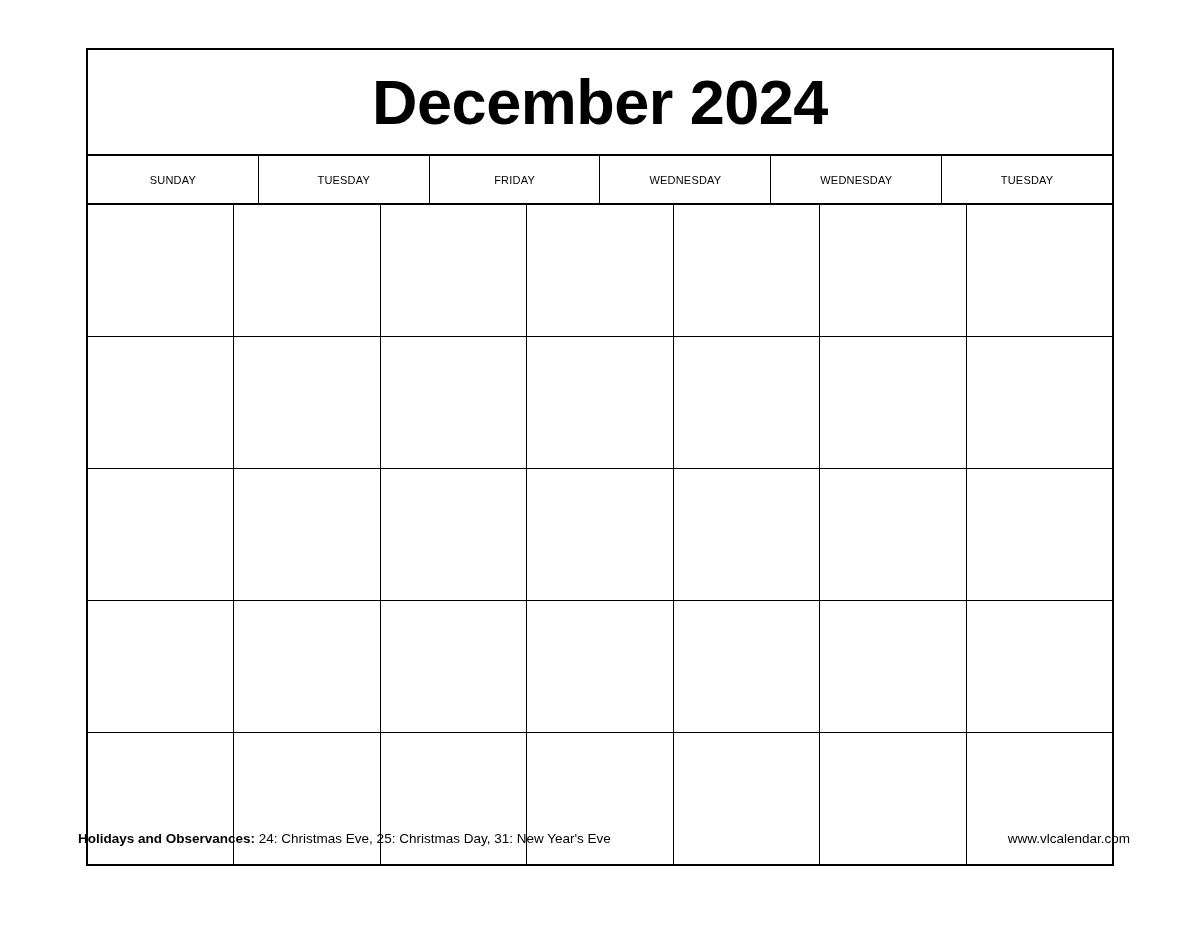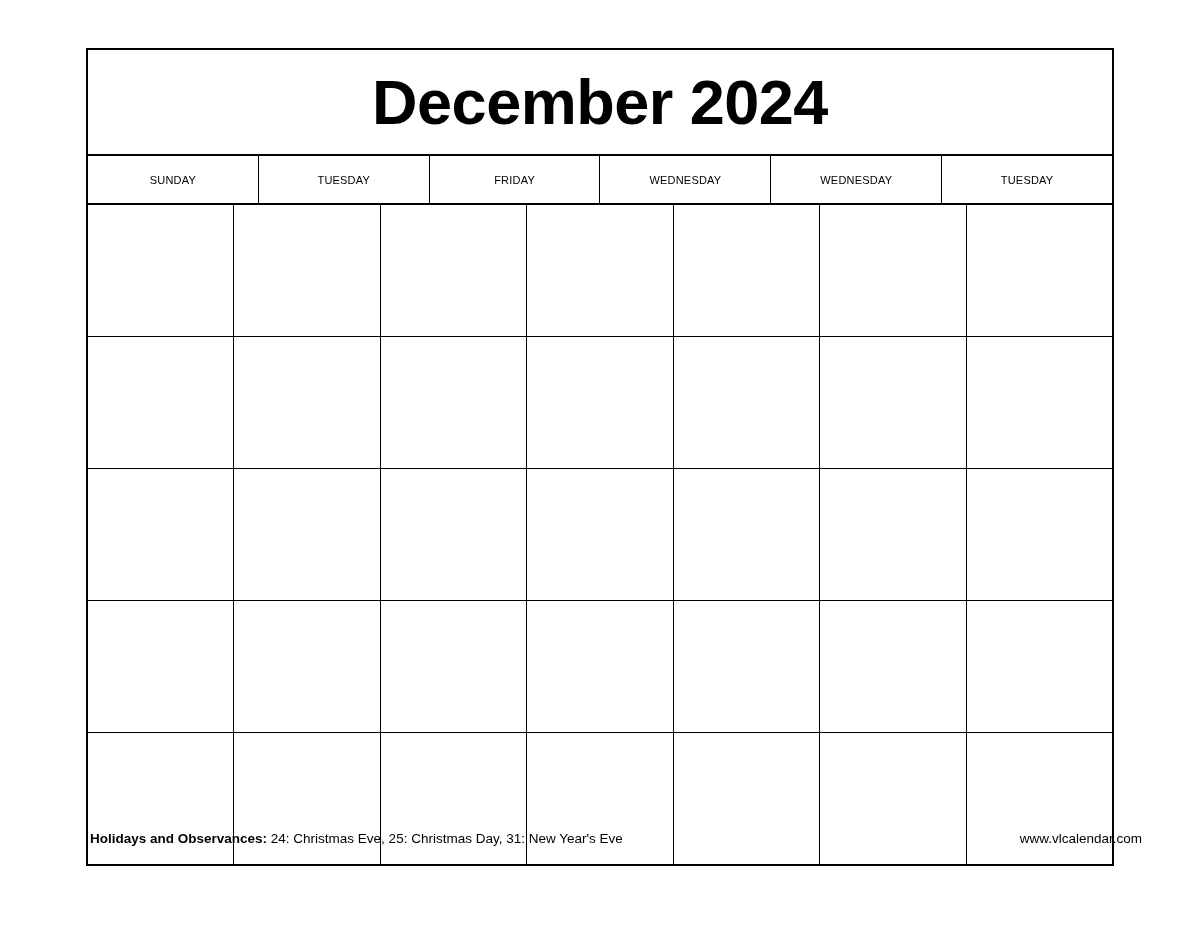--- a/index.html
+++ b/index.html
@@ -91,21 +91,21 @@
     position: absolute;
     top: 4px;
     left: 7px;
     font-size: 16px;
     font-weight: normal;
   }
 
   
   .footer {
     position: absolute;
-    left: 90px;
+    left: 78px;
     top: 831px;
     width: 1052px;
     display: flex;
     align-items: flex-start;
     justify-content: space-between;
     font-size: 13.5px;
   }
   .footer-left {
     white-space: nowrap;
   }

